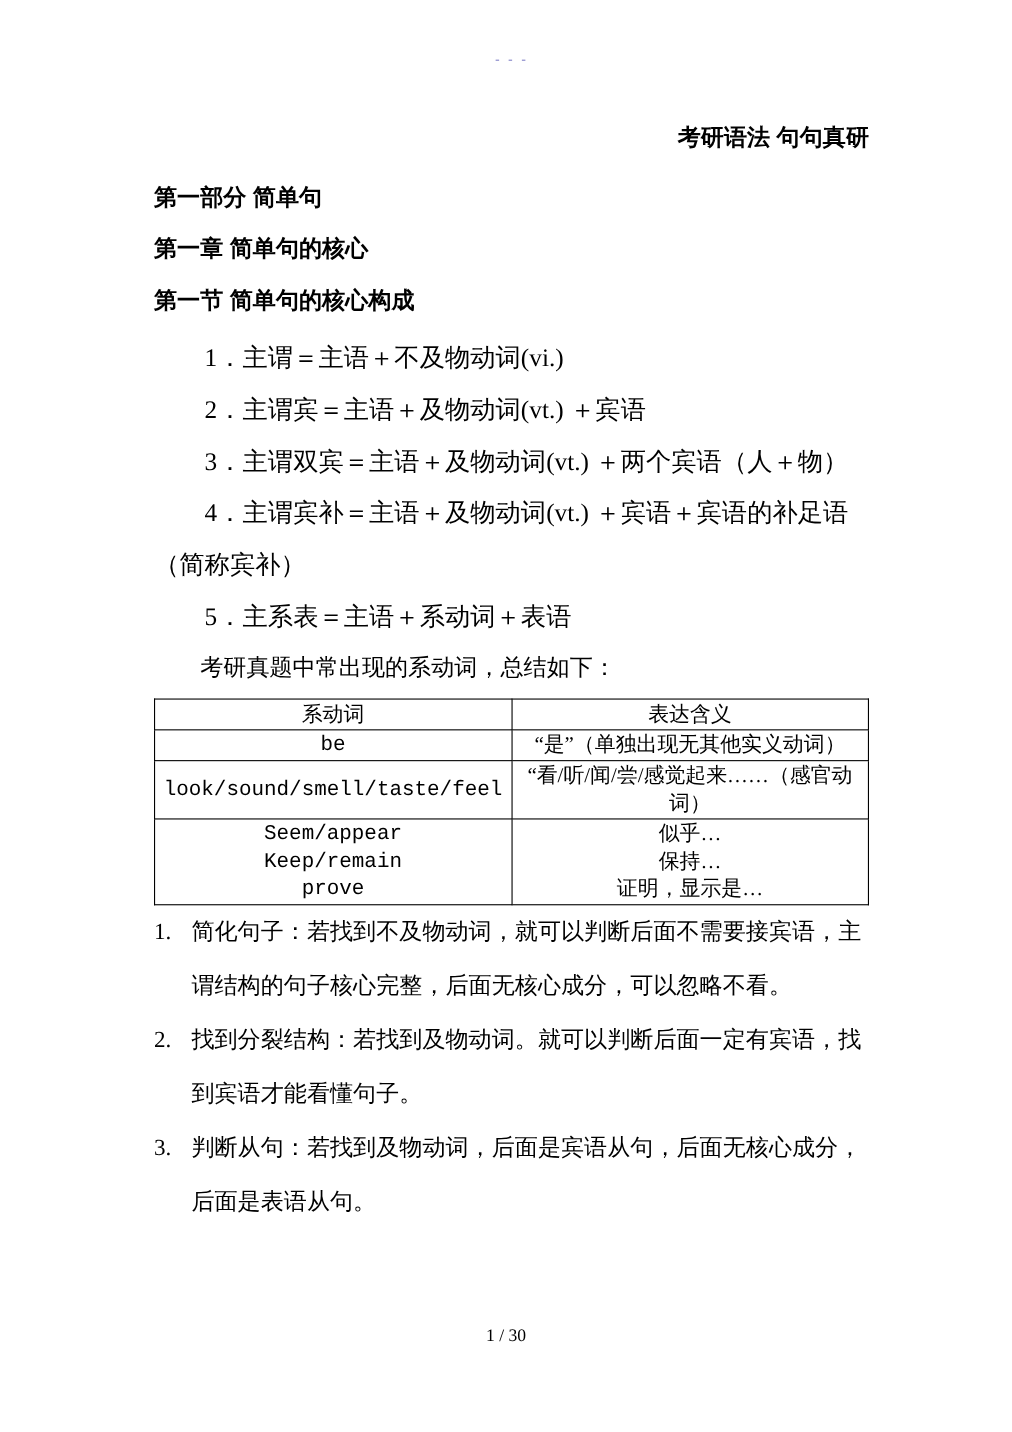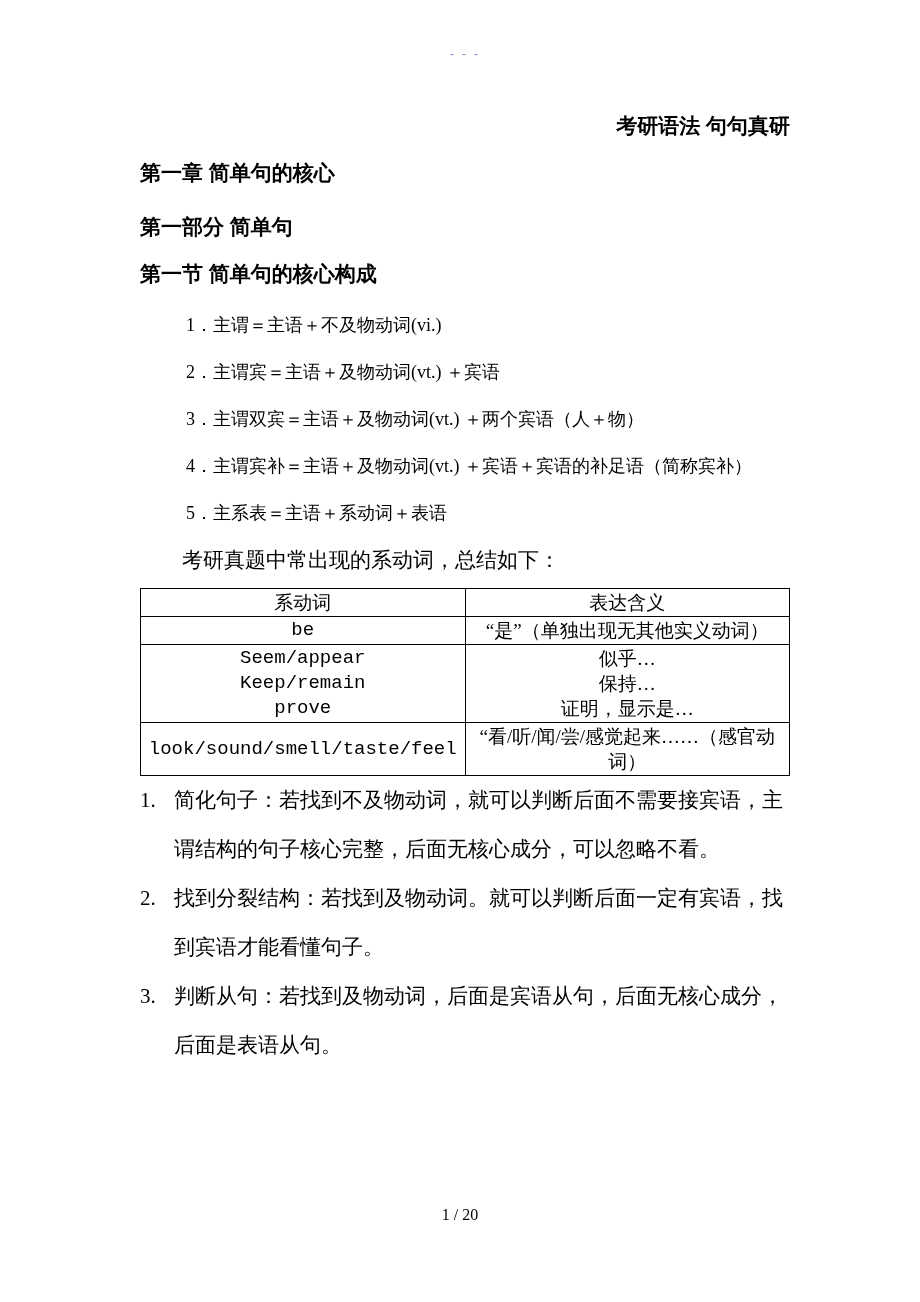--- a/index.html
+++ b/index.html
@@ -33,21 +33,21 @@
   .heading {
     font-family: "Liberation Sans", "DejaVu Sans", sans-serif;
     font-weight: bold;
     font-size: 21px;
     line-height: 28px;
     margin-top: 19px;
   }
   .heading.first { margin-top: 26px; }
 
   .formula {
-    font-size: 18px;
+    font-size: 23px;
     line-height: 47px;
     text-indent: 46px;
   }
   .formula.first { margin-top: 14px; }
 
   .intro {
     font-size: 21px;
     line-height: 47px;
     text-indent: 42px;
   }
@@ -100,22 +100,22 @@
 </style>
 </head>
 <body>
 
 <div class="page">
 
   <div class="top-mark">- - -</div>
 
   <h1 class="title">考研语法 句句真研</h1>
 
+  <h2 class="heading first">第一部分 简单句</h2>
   <h2 class="heading">第一章 简单句的核心</h2>
-  <h2 class="heading first">第一部分 简单句</h2>
   <h2 class="heading">第一节 简单句的核心构成</h2>
 
   <p class="formula first">1．主谓＝主语＋不及物动词(vi.)</p>
   <p class="formula">2．主谓宾＝主语＋及物动词(vt.) ＋宾语</p>
   <p class="formula">3．主谓双宾＝主语＋及物动词(vt.) ＋两个宾语（人＋物）</p>
   <p class="formula">4．主谓宾补＝主语＋及物动词(vt.) ＋宾语＋宾语的补足语（简称宾补）</p>
   <p class="formula">5．主系表＝主语＋系动词＋表语</p>
 
   <p class="intro">考研真题中常出现的系动词，总结如下：</p>
 
@@ -125,30 +125,30 @@
         <th>系动词</th>
         <th>表达含义</th>
       </tr>
     </thead>
     <tbody>
       <tr>
         <td class="mono">be</td>
         <td>“是”（单独出现无其他实义动词）</td>
       </tr>
       <tr>
+        <td class="mono">look/sound/smell/taste/feel</td>
+        <td>“看/听/闻/尝/感觉起来……（感官动词）</td>
+      </tr>
+      <tr>
         <td class="mono multiline">Seem/appear
 Keep/remain
 prove</td>
         <td class="multiline">似乎…
 保持…
 证明，显示是…</td>
-      </tr>
-      <tr>
-        <td class="mono">look/sound/smell/taste/feel</td>
-        <td>“看/听/闻/尝/感觉起来……（感官动词）</td>
       </tr>
     </tbody>
   </table>
 
 
   <div class="strategy">
     <span class="num">1.</span>
     <span class="txt">简化句子：若找到不及物动词，就可以判断后面不需要接宾语，主谓结构的句子核心完整，后面无核心成分，可以忽略不看。</span>
   </div>
   <div class="strategy">
@@ -156,14 +156,14 @@
     <span class="txt">找到分裂结构：若找到及物动词。就可以判断后面一定有宾语，找到宾语才能看懂句子。</span>
   </div>
   <div class="strategy">
     <span class="num">3.</span>
     <span class="txt">判断从句：若找到及物动词，后面是宾语从句，后面无核心成分，后面是表语从句。</span>
   </div>
 
 </div>
 
 <div class="footer">
-  <span>1 / 20</span>
+  <span>1 / 30</span>
 </div>
 
 </body></html>

